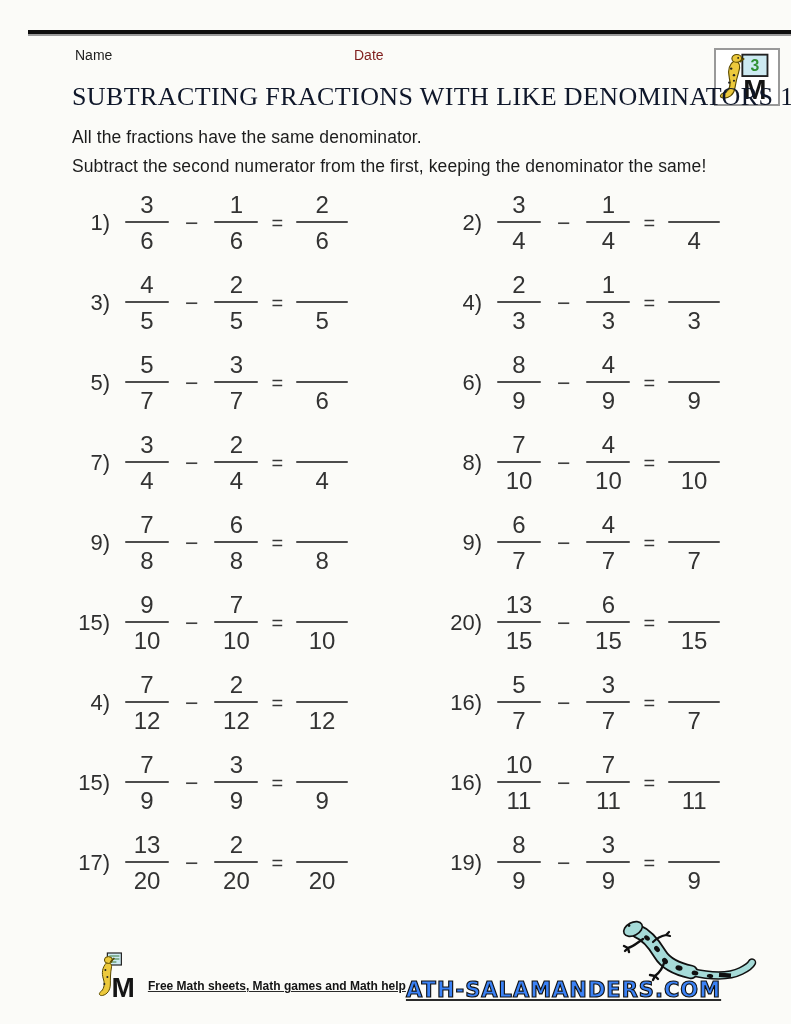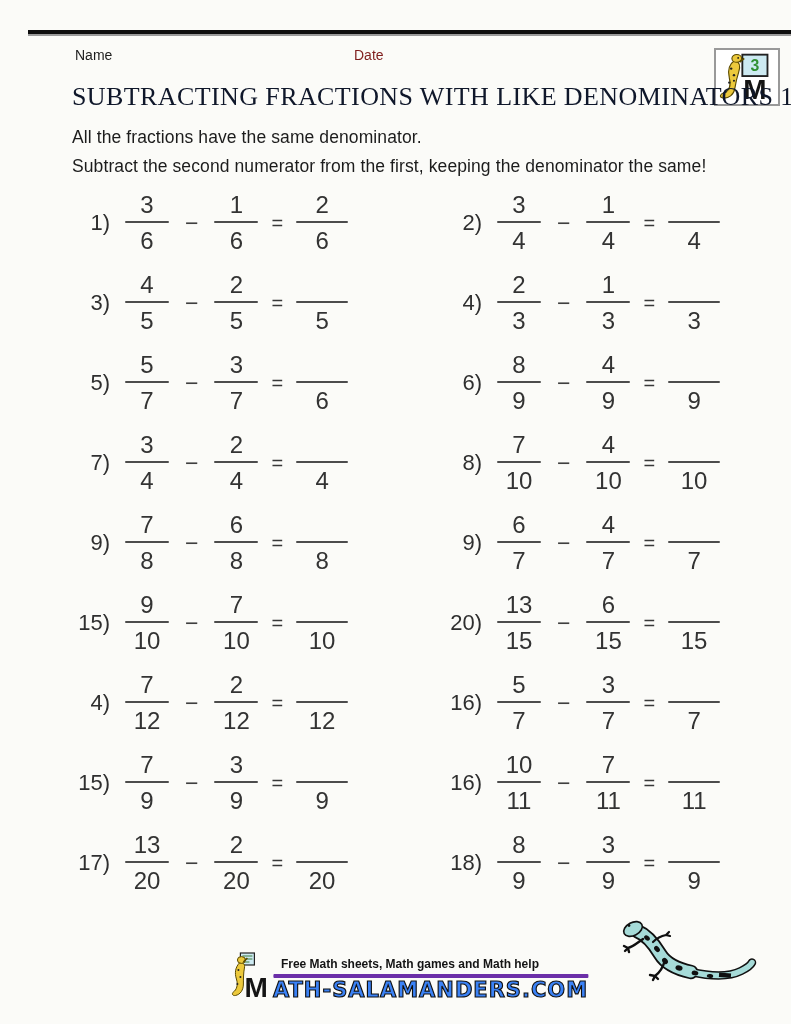--- a/index.html
+++ b/index.html
@@ -61,21 +61,21 @@
   .ans{min-width:52px;}
   .ans .bar{height:2.5px;}
 
   
   .footer{
     position:absolute;top:951px;left:50%;transform:translateX(-50%);
     display:flex;align-items:flex-end;
   }
   .footer-icon{width:46px;height:50px;flex:none;margin-right:0;}
   .footer-icon svg{display:block;width:100%;height:100%;}
-  .footer-right{display:flex;flex-direction:column;margin-left:-4px;}
+  .footer-right{display:flex;flex-direction:row;margin-left:-4px;text-decoration:underline;}
   .tagline{font-size:12px;font-weight:bold;color:#141414;padding-left:8px;white-space:nowrap;}
   .pbar{height:4px;background:#6b2fa8;margin:3px 0 1px;border-radius:1px;}
   .site{
     font-family:"DejaVu Sans",sans-serif;
     font-size:21px;font-weight:bold;letter-spacing:1px;line-height:1.05;
     color:#3b82f6;-webkit-text-stroke:1.15px #101010;
     white-space:nowrap;
   }
   @supports not (-webkit-text-stroke: 1px black){ .site{color:#1b1b1b;} }
 
@@ -469,21 +469,21 @@
       </span>
       <span class="eq">=</span>
       <span class="frac ans">
         <span class="top"></span>
         <span class="bar"></span>
         <span class="bot">20</span>
       </span>
     </div>
 
     <div class="problem">
-      <span class="pnum">18)</span>
+      <span class="pnum">19)</span>
       <span class="frac">
         <span class="top">8</span>
         <span class="bar"></span>
         <span class="bot">9</span>
       </span>
       <span class="op">−</span>
       <span class="frac">
         <span class="top">3</span>
         <span class="bar"></span>
         <span class="bot">9</span>

